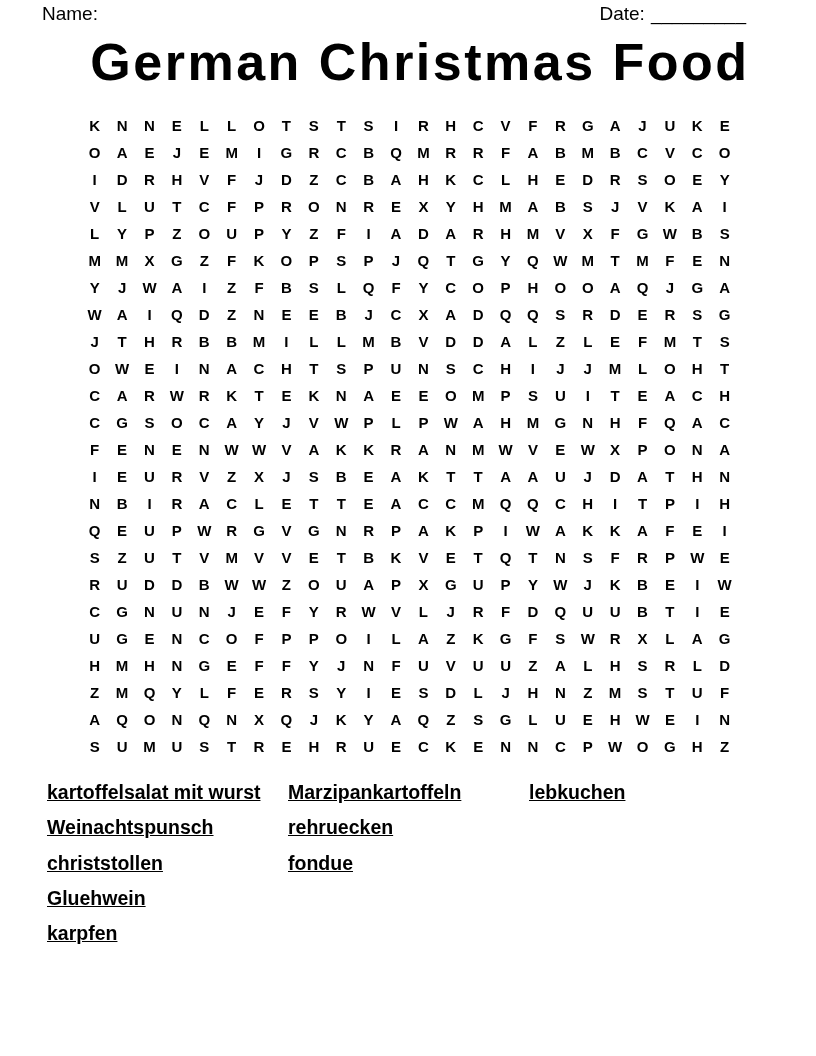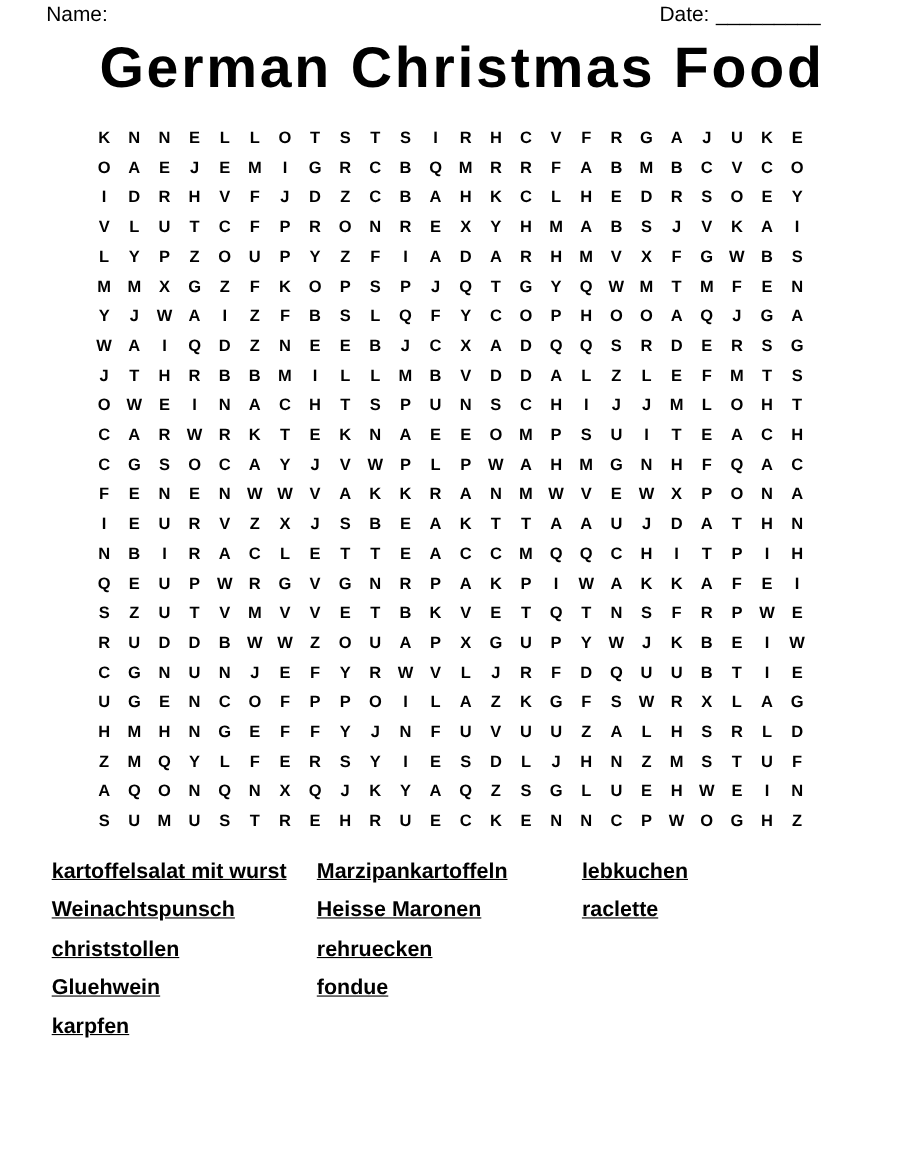--- a/index.html
+++ b/index.html
@@ -714,23 +714,21 @@
   <div class="word-list">
       <div class="word-col">
         <div class="word-item">kartoffelsalat mit wurst</div>
         <div class="word-item">Weinachtspunsch</div>
         <div class="word-item">christstollen</div>
         <div class="word-item">Gluehwein</div>
         <div class="word-item">karpfen</div>
       </div>
       <div class="word-col">
         <div class="word-item">Marzipankartoffeln</div>
-        <div class="word-item">Heisse Maronen</div>
         <div class="word-item">rehruecken</div>
         <div class="word-item">fondue</div>
       </div>
       <div class="word-col">
         <div class="word-item">lebkuchen</div>
-        <div class="word-item">raclette</div>
       </div>
     </div>
 
 </div>
 
 </body></html>

